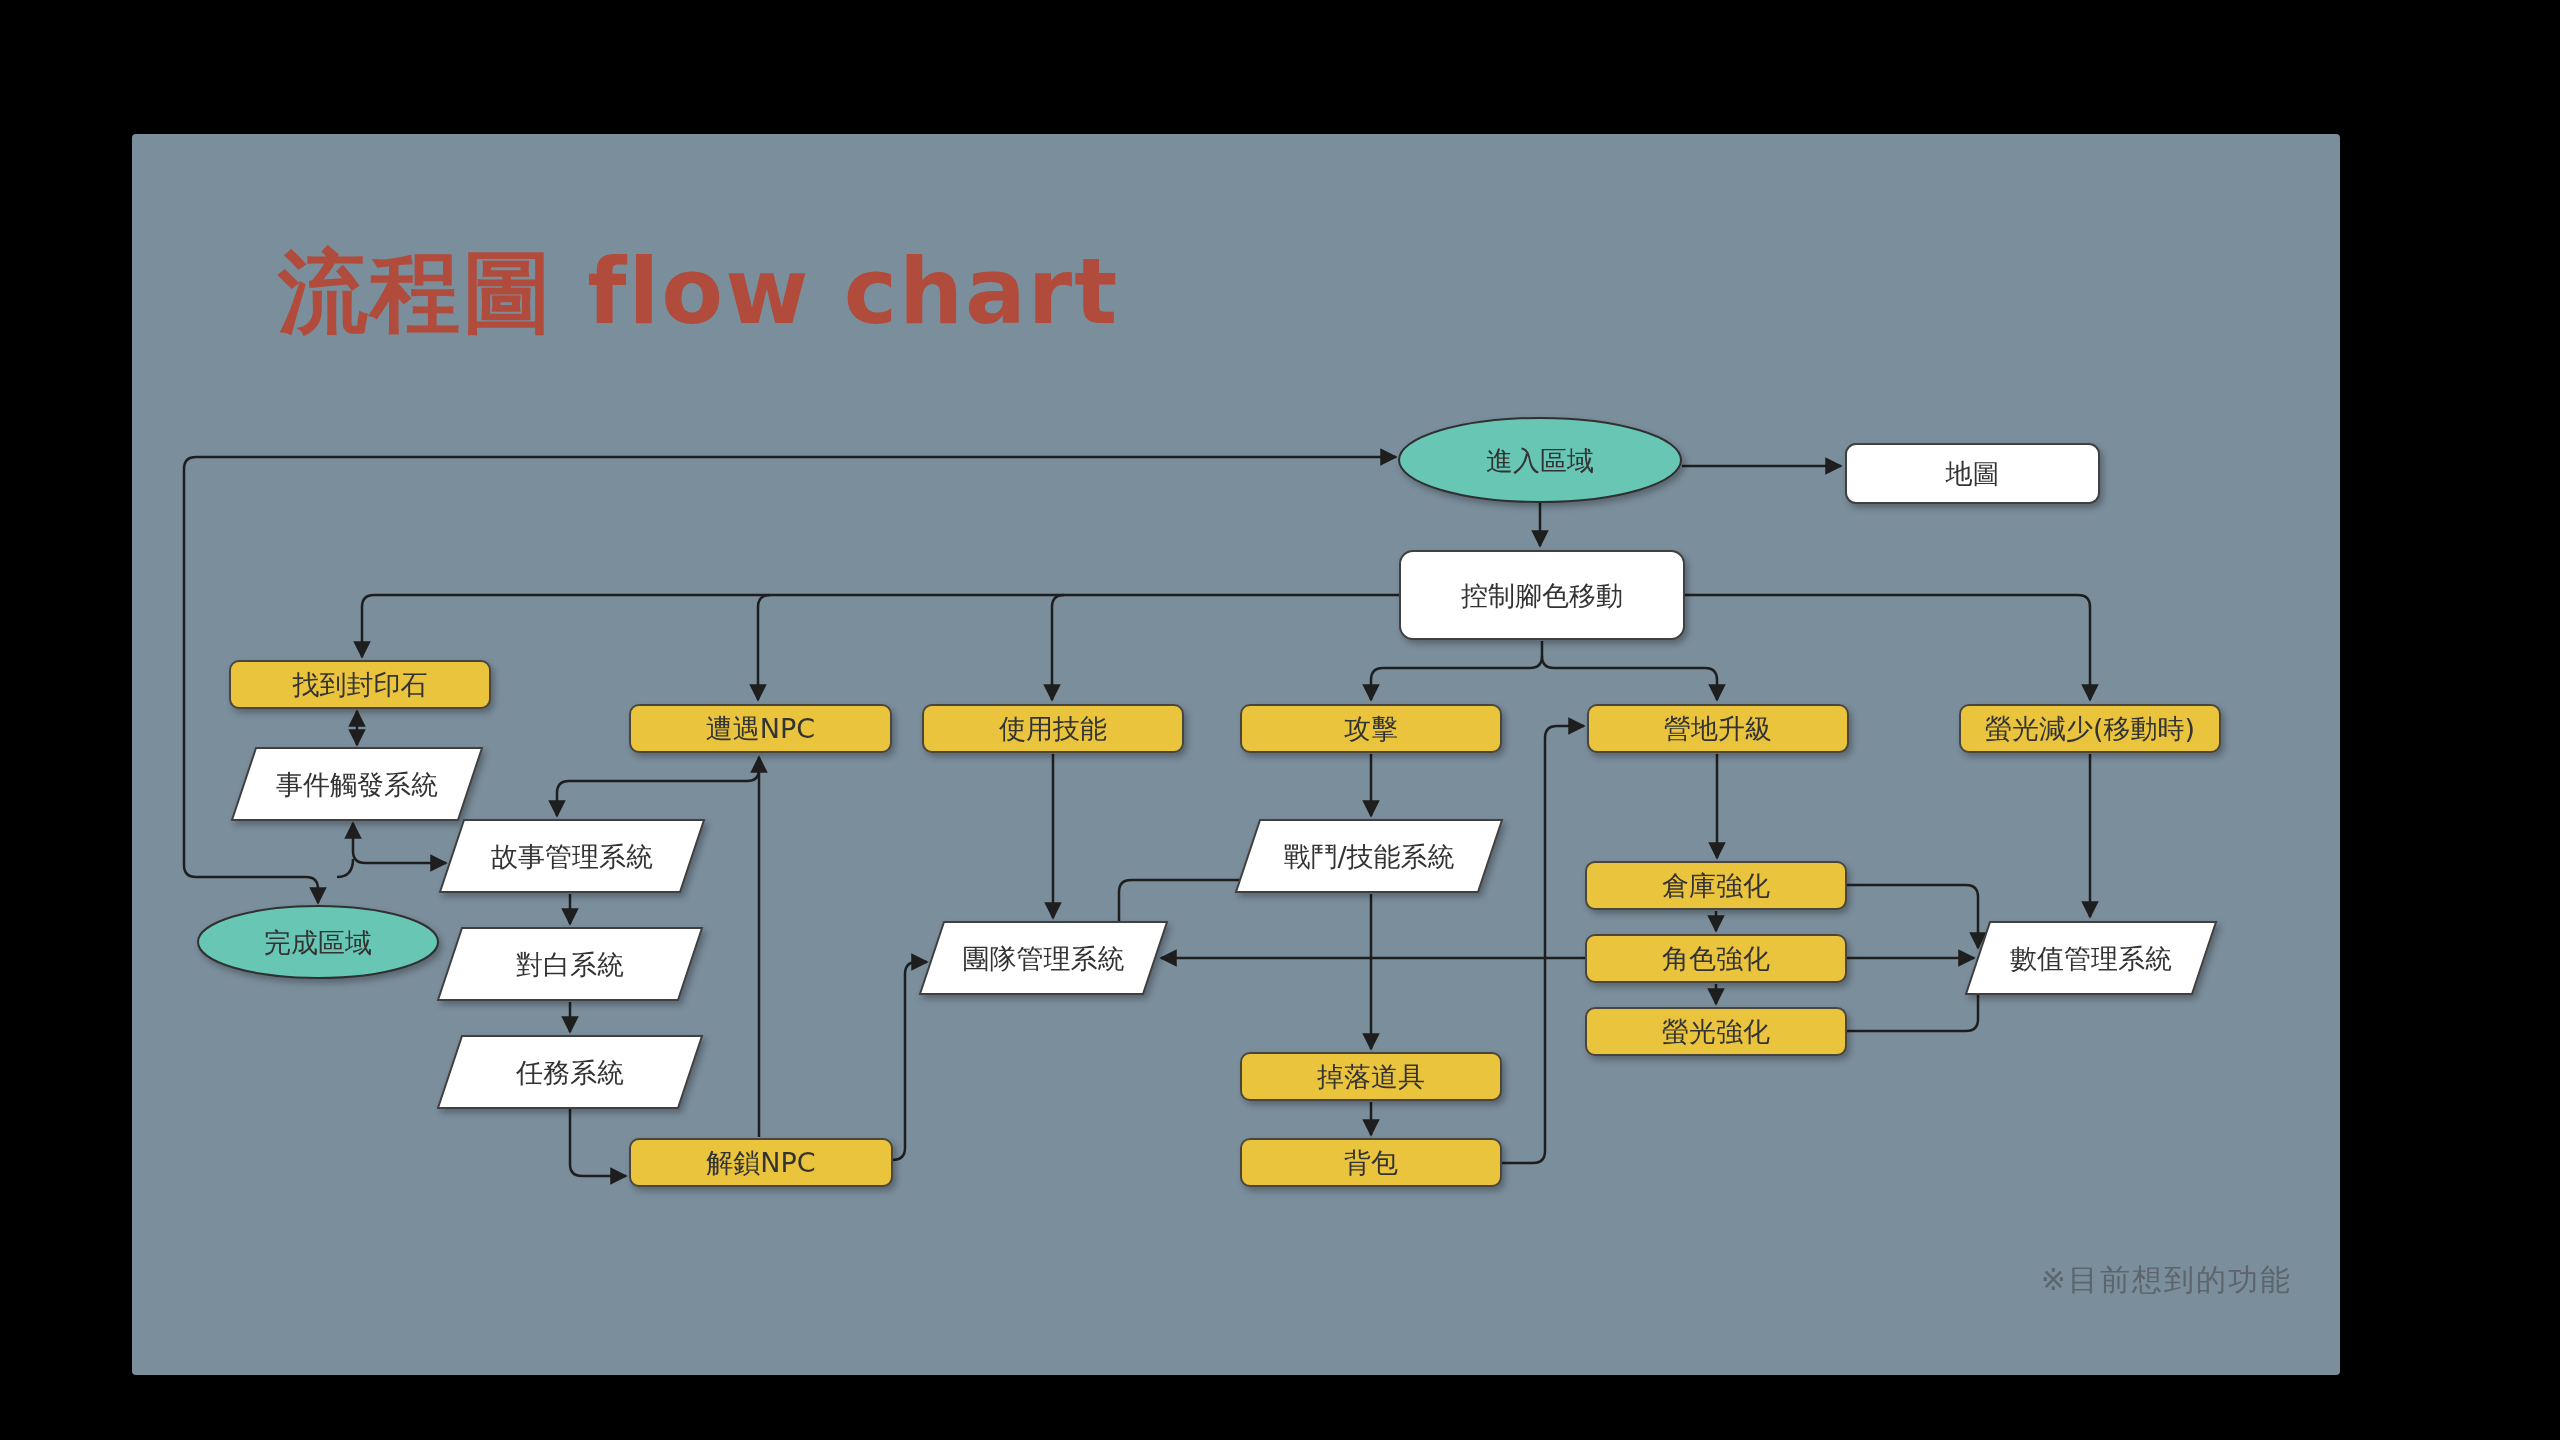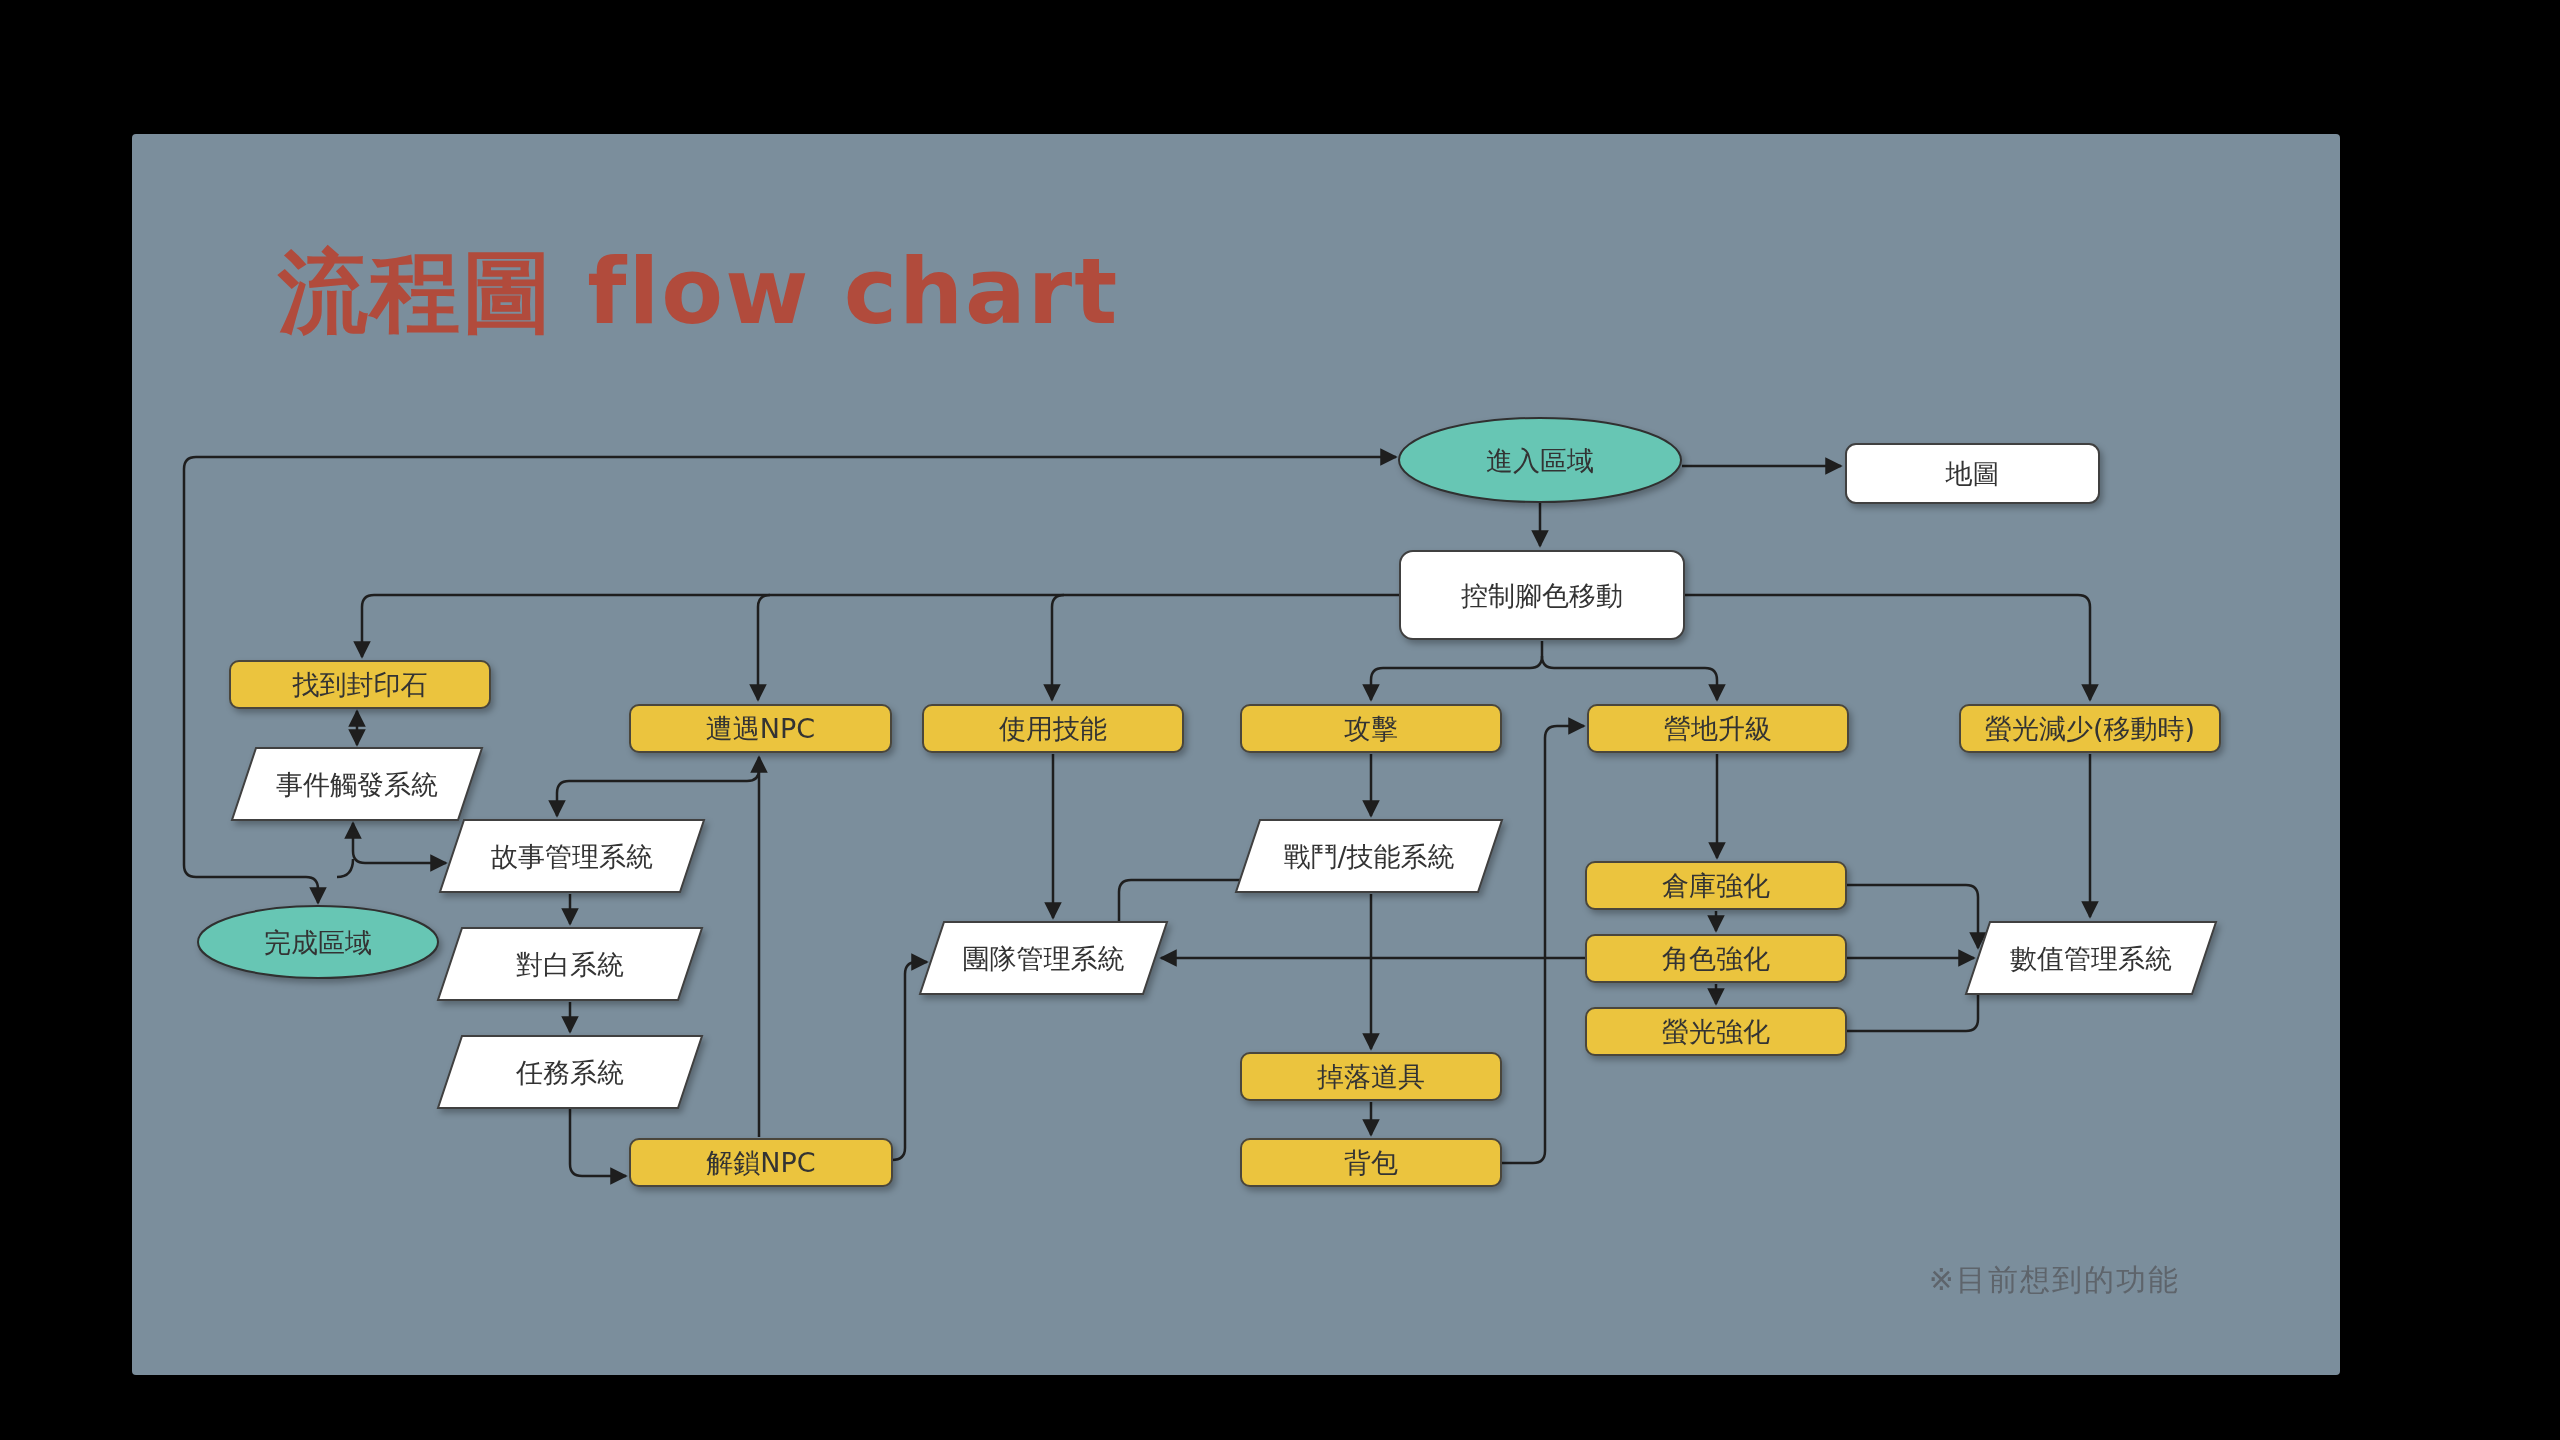--- a/index.html
+++ b/index.html
@@ -2,21 +2,21 @@
 <html style="--bg: #000000; --slide: #7b8e9c; --teal: #67c6b4; --yellow: #ebc43e; --line: #1e1e1e; --title-color: #b14b3c; --note-color: #5e646b; --node-text: #333333;"><head>
 <meta charset="utf-8">
 <style>
   html,body{margin:0;padding:0;background:#000;}
   #stage{position:relative;width:2560px;height:1440px;background:var(--bg,#000);overflow:hidden;
          font-family:"DejaVu Sans","Liberation Sans",sans-serif;padding-left:25px;}
   #slide{position:absolute;left:132px;top:134px;width:2208px;height:1241px;
          background:var(--slide,#7b8e9c);border-radius:4px;}
   #title{position:absolute;left:278px;top:232px;font-size:90px;font-weight:800;
          color:var(--title-color,#b14b3c);letter-spacing:2px;white-space:nowrap;}
-  #note{position:absolute;left:1888px;top:1260px;width:292px;text-align:right;
+  #note{position:absolute;left:2000px;top:1260px;width:292px;text-align:right;
         font-size:30px;color:var(--note-color,#5e646b);letter-spacing:2px;}
   svg#canvas{position:absolute;left:0;top:0;}
   .edge{fill:none;stroke:var(--line,#1e1e1e);stroke-width:2.5px;}
   .node{filter:drop-shadow(3px 4px 3px rgba(0,0,0,0.28));}
   .node .shape{stroke-width:2px;}
   .node.teal .shape{fill:var(--teal,#67c6b4);stroke:#303030;}
   .node.yellow .shape{fill:var(--yellow,#ebc43e);stroke:#4a463c;}
   .node.white .shape{fill:#ffffff;stroke:#404040;}
   .node text{fill:var(--node-text,#333);font-size:27px;
              font-family:"DejaVu Sans","Liberation Sans",sans-serif;}

